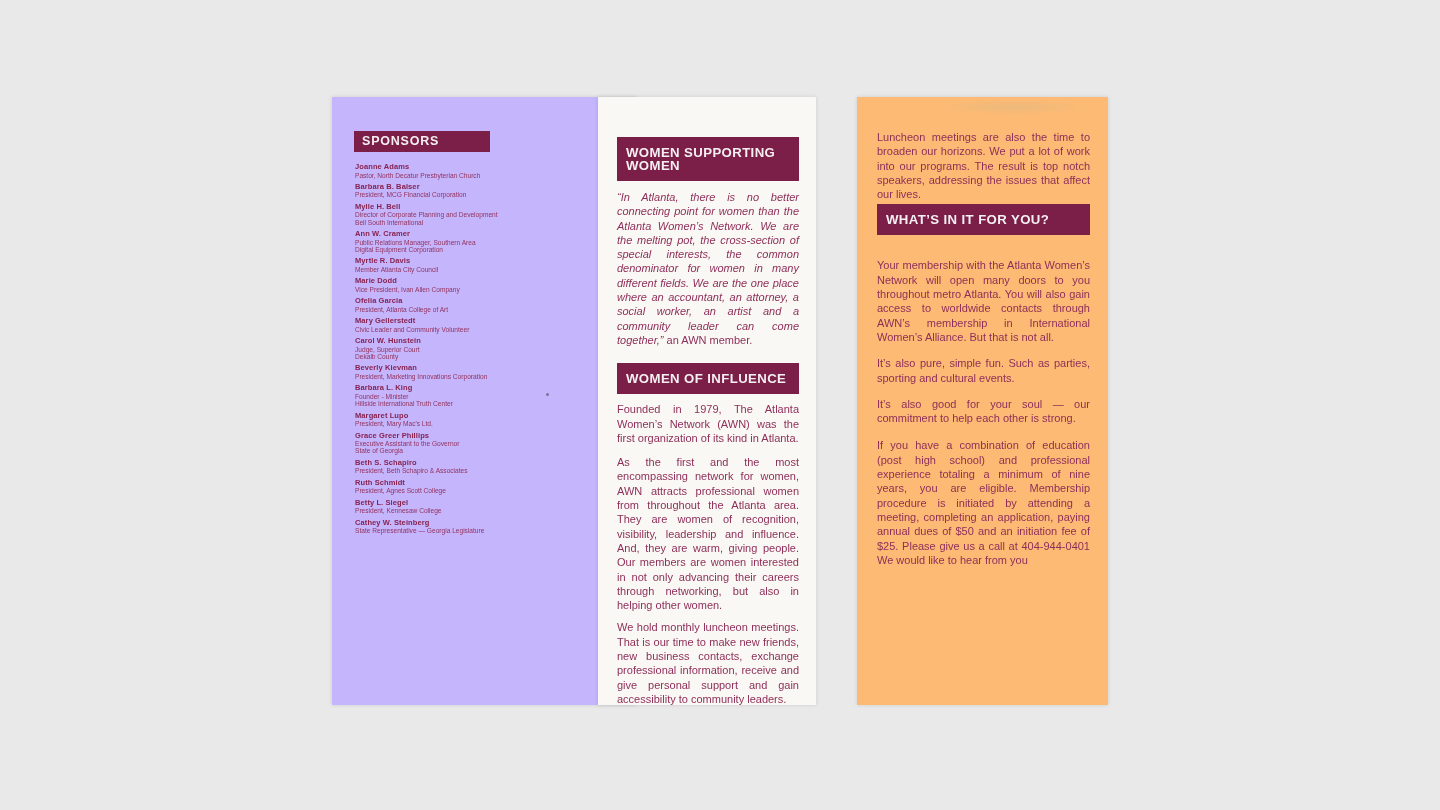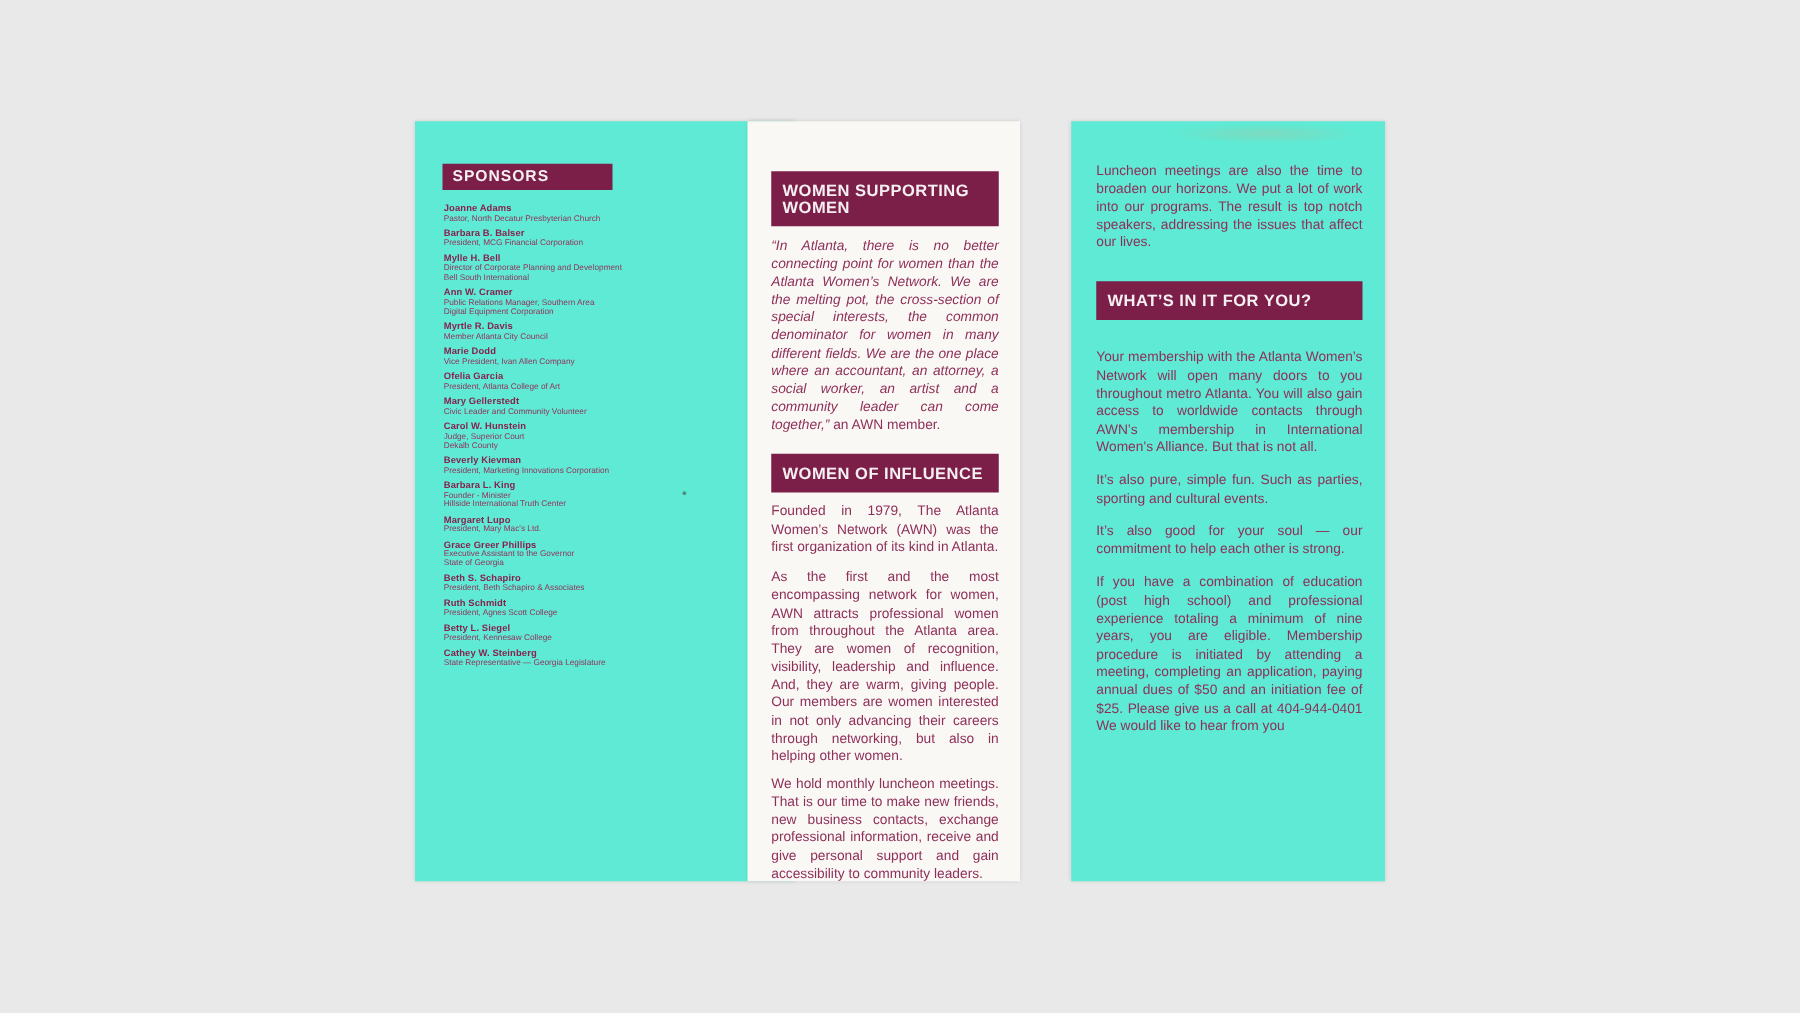--- a/index.html
+++ b/index.html
@@ -7,23 +7,23 @@
   body{
     width:1440px;height:810px;overflow:hidden;position:relative;
     background:#e9e9e9;
     font-family:"Liberation Sans",sans-serif;
   }
   .panel{
     position:absolute;top:97px;height:608px;
     box-shadow:0 0 4px rgba(0,0,0,0.13);
     box-sizing:border-box;
   }
-  #panel-left{left:332px;width:304px;background:#5eead4;padding:34px 14px 0 23px;}
+  #panel-left{left:332px;width:304px;background:#c4b5fd;padding:34px 14px 0 23px;}
   #panel-center{left:598px;width:218px;background:#faf8f4;padding:40px 17px 0 19px;}
-  #panel-right{left:857px;width:251px;background:#5eead4;padding:33px 18px 0 20px;}
+  #panel-right{left:857px;width:251px;background:#fdba74;padding:33px 18px 0 20px;}
 
   .banner{
     background:#7b1f48;color:#f5eff2;font-weight:bold;
     font-size:13.2px;letter-spacing:0.4px;
     padding:9px 8px 9px 9px;line-height:13px;
   }
   #sponsors-banner{
     width:136px;box-sizing:border-box;
     font-size:12.5px;letter-spacing:0.8px;
     padding:4px 6px 4px 8px;line-height:13px;
@@ -42,21 +42,21 @@
   .attribution{font-style:normal;}
 
   #panel-center .quote-para{margin-top:9px;}
   #banner-influence{margin-top:16px;}
   #influence-p1{margin-top:8px;}
   #influence-p2{margin-top:10px;}
   #banner-programs{margin-top:15px;}
   #programs-p1{margin-top:8px;}
 
   #right-intro{margin-top:0;}
-  #banner-whats{margin-top:24px;}
+  #banner-whats{margin-top:3px;}
   #whats-p1{margin-top:23px;}
   #whats-p2{margin-top:12px;}
   #whats-p3{margin-top:12px;}
   #banner-join{margin-top:13px;}
   #join-p1{margin-top:13px;}
 
   .smudge{
     position:absolute;left:935px;top:99px;width:155px;height:16px;
     background:radial-gradient(ellipse at center,rgba(198,182,140,0.30),rgba(198,182,140,0) 70%);
     pointer-events:none;

